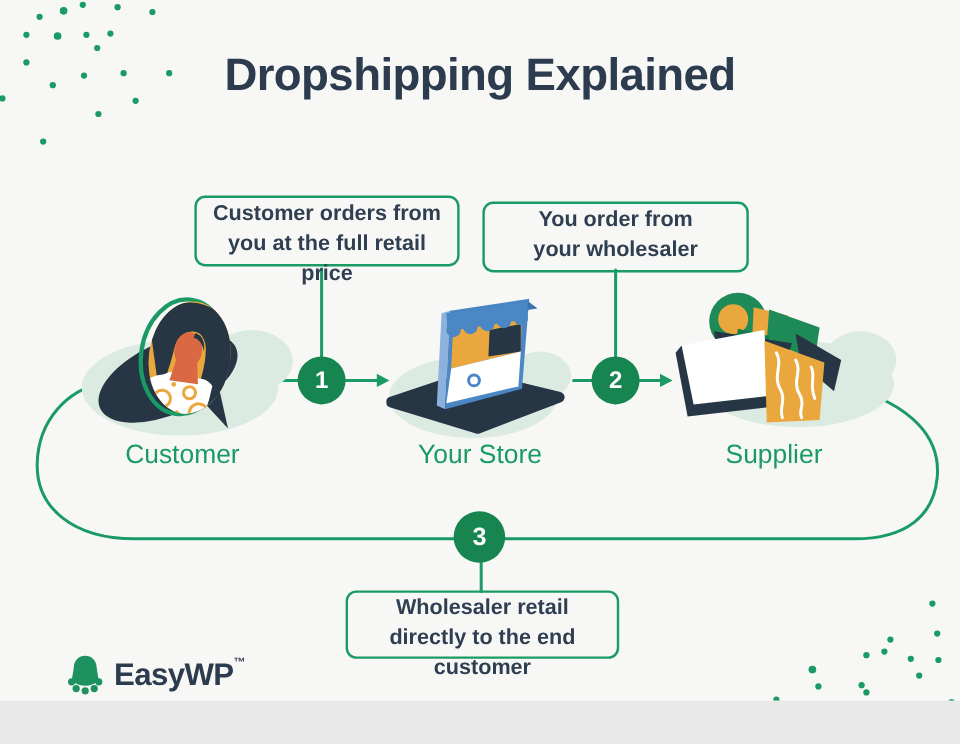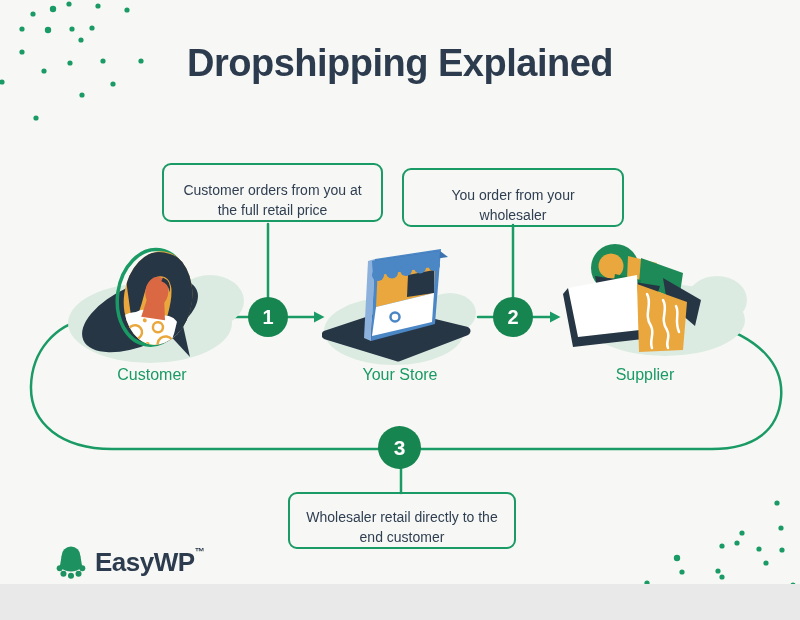--- a/index.html
+++ b/index.html
@@ -20,42 +20,43 @@
     background:var(--background);overflow:hidden;
     font-family:"Liberation Sans",sans-serif;
   }
   .title{
     position:absolute;left:0;top:42px;width:800px;
     text-align:center;font-size:38px;font-weight:bold;
     color:var(--navy);letter-spacing:-.5px;
   }
   .callout{
     position:absolute;border:2px solid var(--green);border-radius:9px;
-    display:flex;align-items:flex-end;justify-content:center;
-    color:var(--text);font-size:14px;line-height:1.38;text-align:center;
+    display:flex;align-items:flex-start;justify-content:center;
+    color:var(--text);font-size:18px;line-height:1.38;text-align:center;
     background:transparent;
+    font-weight:bold;
   }
   .callout span{display:block;}
   #callout1{left:162px;top:163px;width:221px;height:59px;}
   #callout1 span{max-width:200px;}
   #callout2{left:402px;top:168px;width:222px;height:59px;}
   #callout2 span{max-width:160px;}
   #callout3{left:288px;top:492px;width:228px;height:57px;}
   #callout3 span{max-width:200px;}
   .step-circle{
     position:absolute;width:40px;height:40px;border-radius:50%;
     background:var(--circle-green);color:#fff;font-weight:bold;font-size:20px;
     display:flex;align-items:center;justify-content:center;
   }
   #circle1{left:248px;top:297px;}
   #circle2{left:493px;top:297px;}
   #circle3{left:378px;top:426px;width:43px;height:43px;font-size:21px;}
   .node-label{
     position:absolute;width:140px;text-align:center;
-    color:var(--green);font-size:16px;font-weight:500;
+    color:var(--green);font-size:22px;font-weight:500;
   }
   #label-customer{left:82px;top:366px;}
   #label-store{left:330px;top:366px;}
   #label-supplier{left:575px;top:366px;}
   .decor-svg,.illus{position:absolute;}
   .brand{
     position:absolute;left:55px;top:543px;height:38px;
     display:flex;align-items:center;gap:8px;text-align:right;
   }
   .brand-name{

